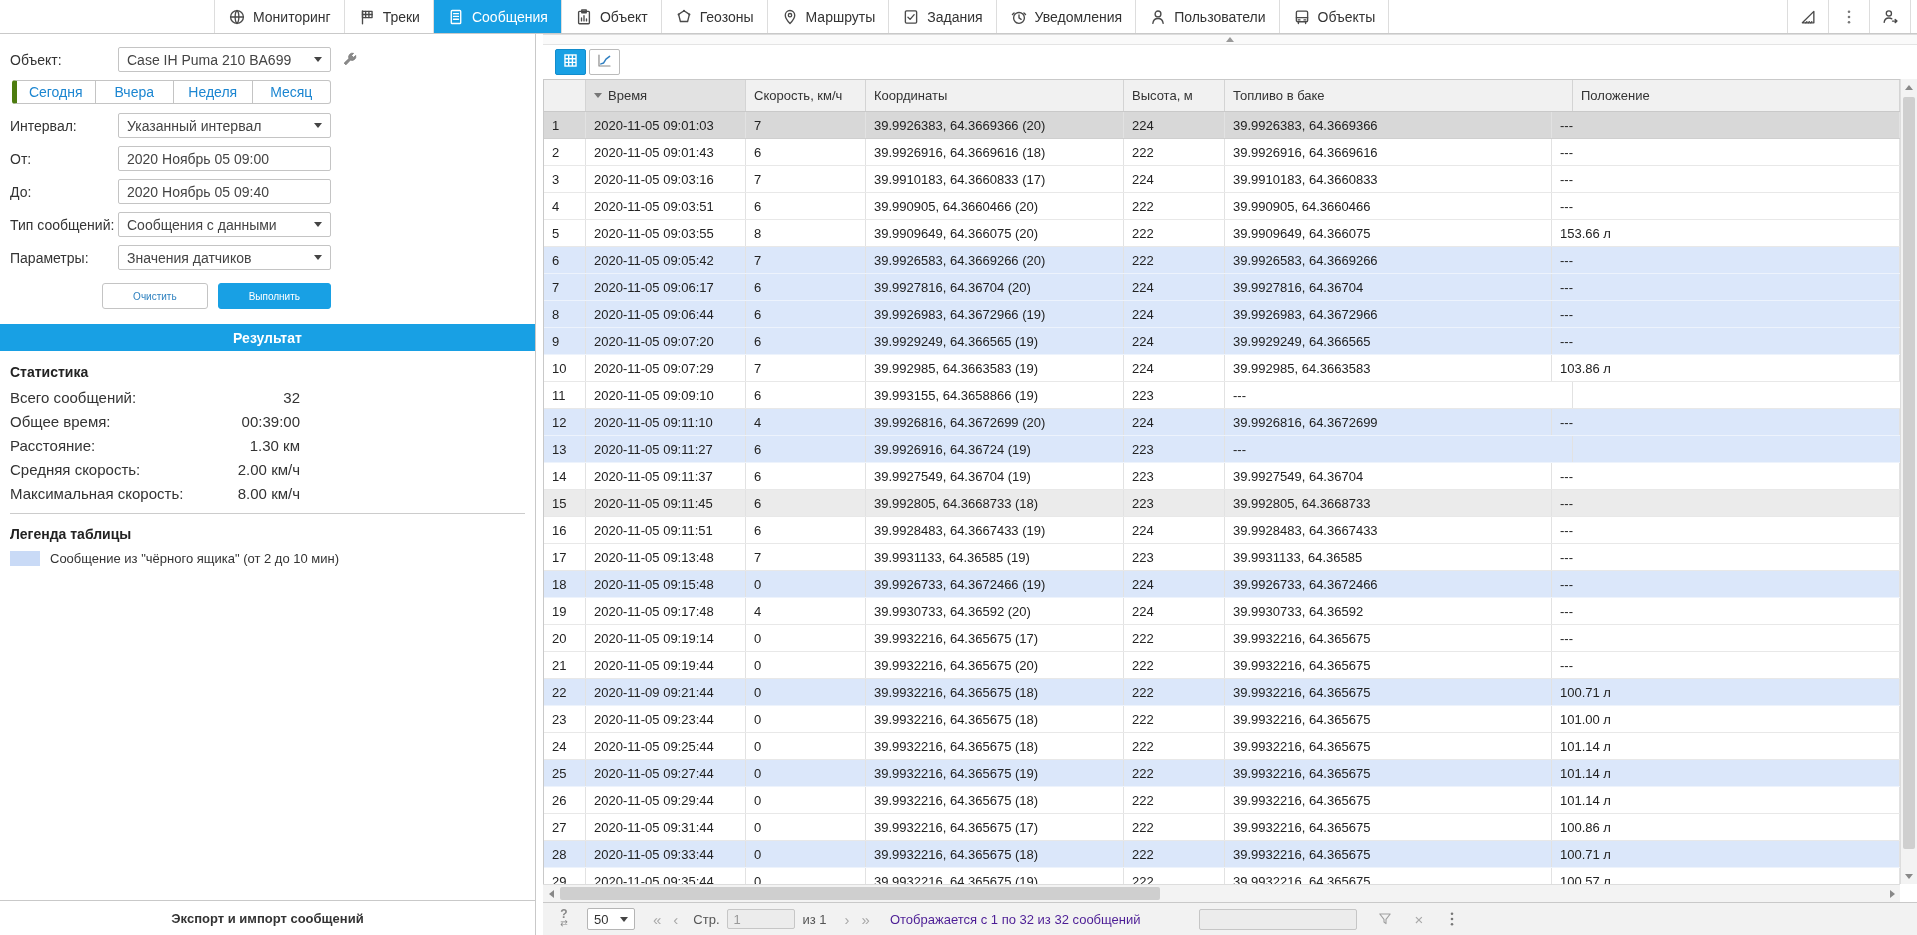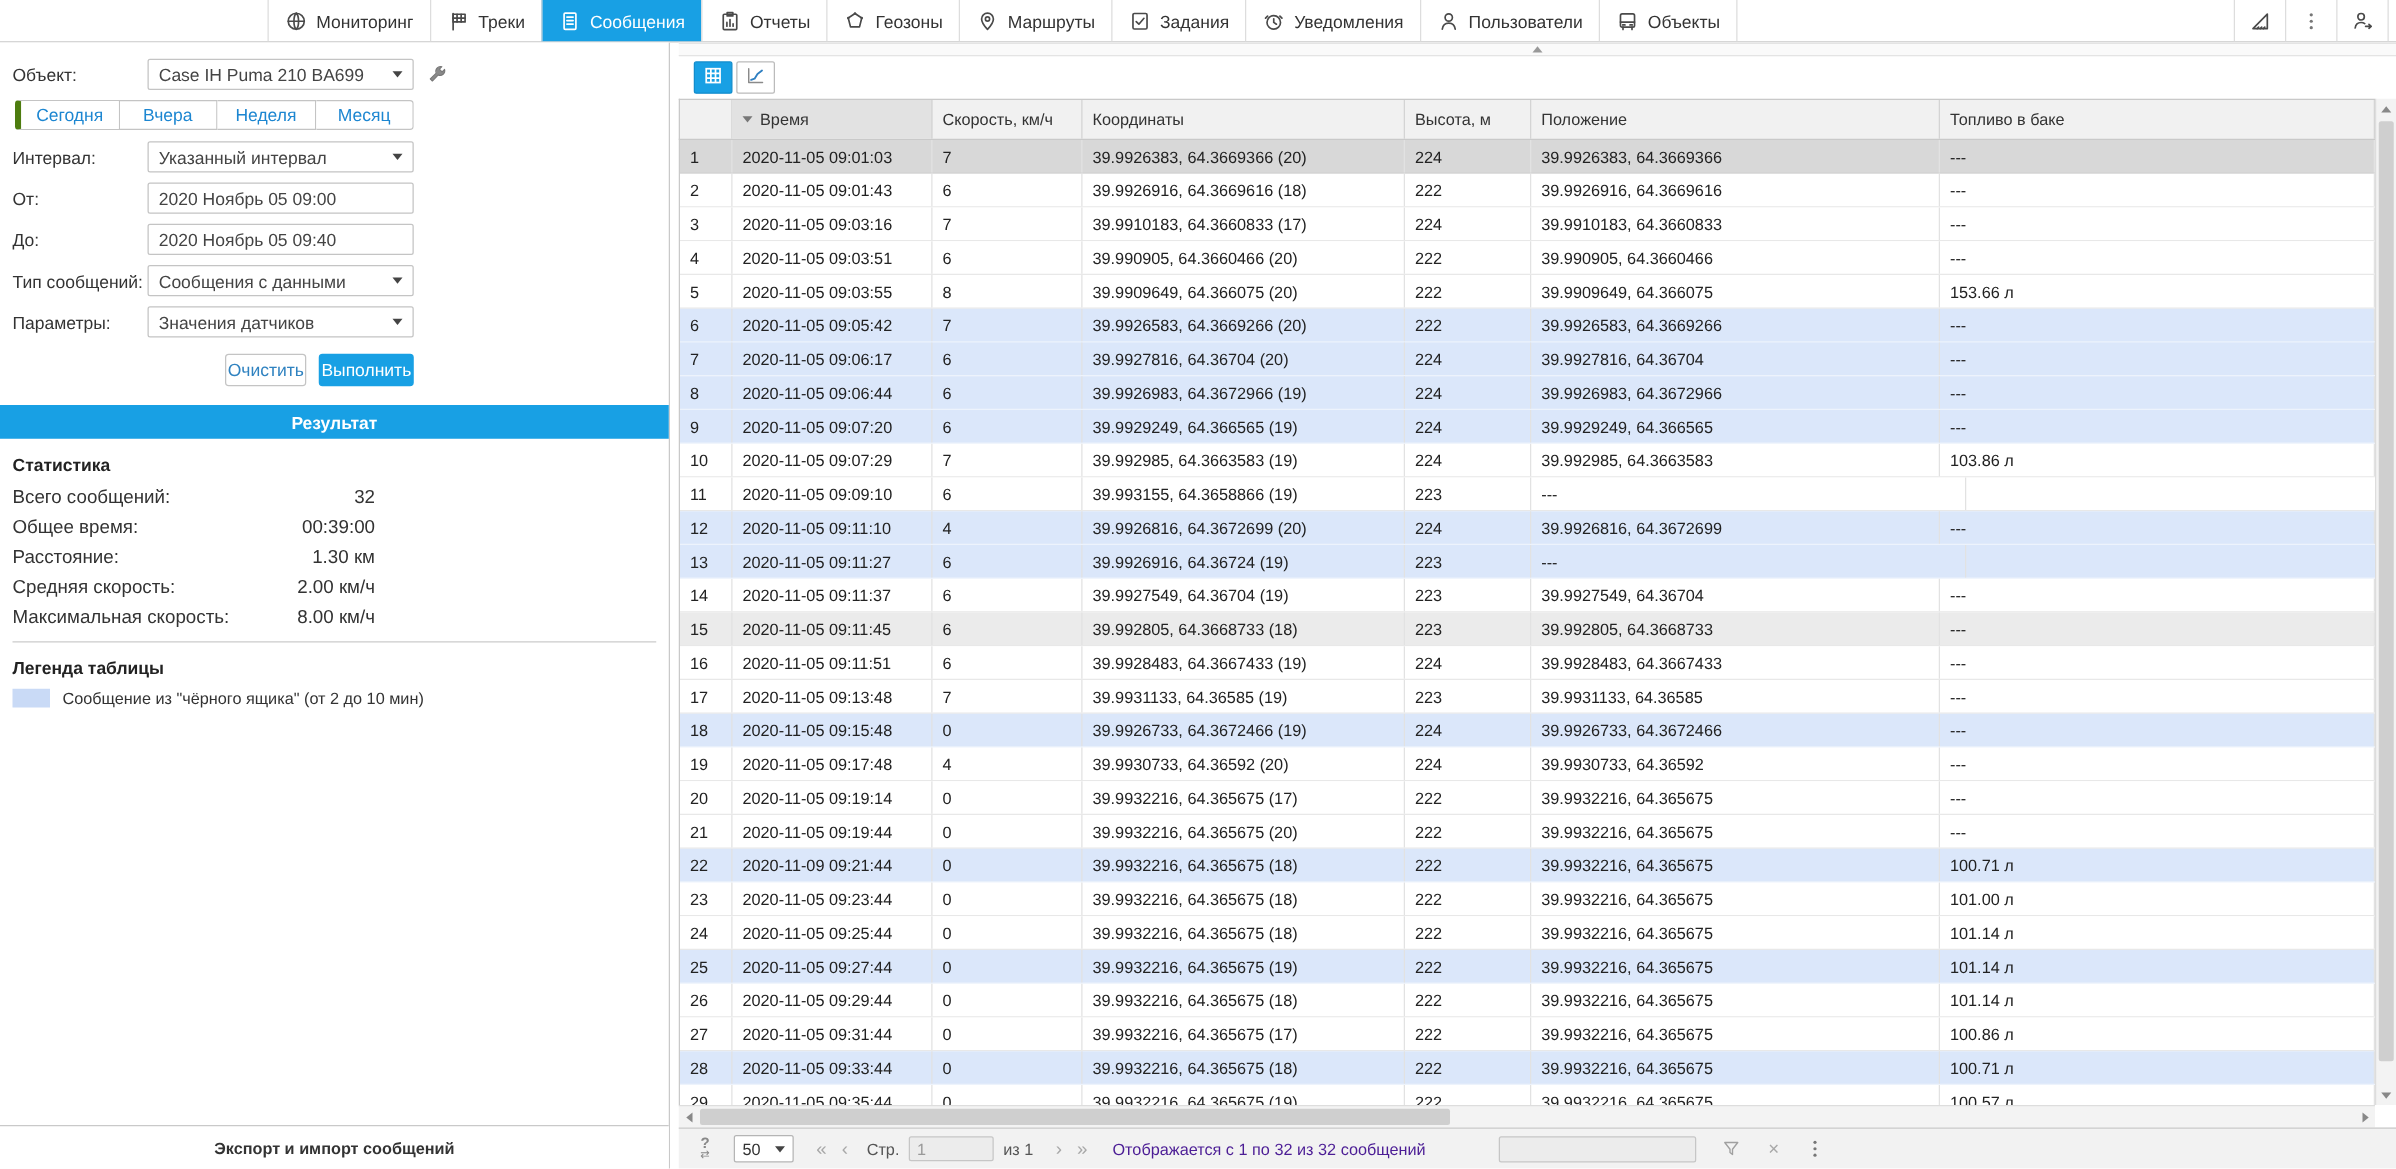--- a/index.html
+++ b/index.html
@@ -31,21 +31,21 @@
   .selval{overflow:hidden;white-space:nowrap;}
   .selarrow{width:0;height:0;border-left:4px solid transparent;border-right:4px solid transparent;
             border-top:5px solid #444;flex:none;margin-left:6px;}
   .wrench{margin-left:10px;display:flex;align-items:center;cursor:pointer;}
   .quickrow{display:flex;margin:0 0 9px 12px;width:319px;}
   .qbtn{flex:1;height:24px;background:#fff;border:1px solid #c4c4c4;border-left:none;color:#1c86d1;
         font-size:14px;display:flex;align-items:center;justify-content:center;cursor:pointer;}
   .qbtn:first-child{border-left:5px solid #4d7c0f;border-radius:3px 0 0 3px;}
   .qbtn:last-child{border-radius:0 3px 3px 0;}
   .actions{display:flex;justify-content:flex-end;align-items:center;width:331px;gap:10px;margin-top:13px;}
-  .btn{height:26px;padding:0 1px;font-size:14px;border-radius:3px;cursor:pointer;
+  .btn{height:26px;padding:0 30px;font-size:10px;border-radius:3px;cursor:pointer;
        font-family:"Liberation Sans",sans-serif;}
   .btn.ghost{background:#fff;border:1px solid #c4c4c4;color:#2f82c0;}
   .btn.primary{background:#18a0e4;border:1px solid #18a0e4;color:#fff;}
   .resultbar{margin-top:15px;height:27px;background:#18a0e4;color:#fff;font-weight:bold;font-size:14px;
              display:flex;align-items:center;justify-content:center;}
   .stats{padding:13px 10px 0;}
   .stitle{font-weight:bold;font-size:14px;color:#222;margin-bottom:9px;}
   .srow{display:flex;font-size:15px;color:#333;margin-bottom:7px;}
   .slabel{width:178px;}
   .sval{width:112px;text-align:right;}
@@ -148,21 +148,21 @@
           <span class="tab-label">Сообщения</span>
         </div>
         <div class="nav-tab">
           <span class="tab-icon">
             <svg width="18" height="18" viewBox="0 0 16 16" fill="none" stroke="#4a4a4a" stroke-width="1.2" stroke-linecap="round" stroke-linejoin="round">
               <rect x="3.2" y="3" width="9.6" height="11" rx="0.8"></rect>
               <path d="M6 1.8h4v2.4H6z"></path>
               <path d="M5.8 11.5V8.8M8 11.5V6.8M10.2 11.5V9.8"></path>
             </svg>
           </span>
-          <span class="tab-label">Отчеты</span>
+          <span class="tab-label">Объект</span>
         </div>
         <div class="nav-tab">
           <span class="tab-icon">
             <svg width="18" height="18" viewBox="0 0 16 16" fill="none" stroke="#4a4a4a" stroke-width="1.2" stroke-linecap="round" stroke-linejoin="round">
               <path d="M8 2.5l4.8 3.2-1.6 6.3H4.8L3.2 5.7z"></path>
               <circle cx="8" cy="2.5" r="0.9" fill="#4a4a4a" stroke="none"></circle>
               <circle cx="12.8" cy="5.7" r="0.9" fill="#4a4a4a" stroke="none"></circle>
               <circle cx="3.2" cy="5.7" r="0.9" fill="#4a4a4a" stroke="none"></circle>
             </svg>
           </span>
@@ -371,25 +371,25 @@
         </div>
         <div class="hcell" style="width: 120px;">
           <span>Скорость, км/ч</span>
         </div>
         <div class="hcell" style="width: 258px;">
           <span>Координаты</span>
         </div>
         <div class="hcell" style="width: 101px;">
           <span>Высота, м</span>
         </div>
+        <div class="hcell" style="width: 348px;">
+          <span>Топливо в баке</span>
+        </div>
         <div class="hcell" style="width: 327px;">
           <span>Положение</span>
-        </div>
-        <div class="hcell" style="width: 348px;">
-          <span>Топливо в баке</span>
         </div>
       </div>
     <div class="grid-body">
         <div class="grow selected">
           <div class="gcell" style="width: 42px;">1</div>
           <div class="gcell" style="width: 160px;">2020-11-05 09:01:03</div>
           <div class="gcell" style="width: 120px;">7</div>
           <div class="gcell" style="width: 258px;">39.9926383, 64.3669366 (20)</div>
           <div class="gcell" style="width: 101px;">224</div>
           <div class="gcell" style="width: 327px;">39.9926383, 64.3669366</div>

